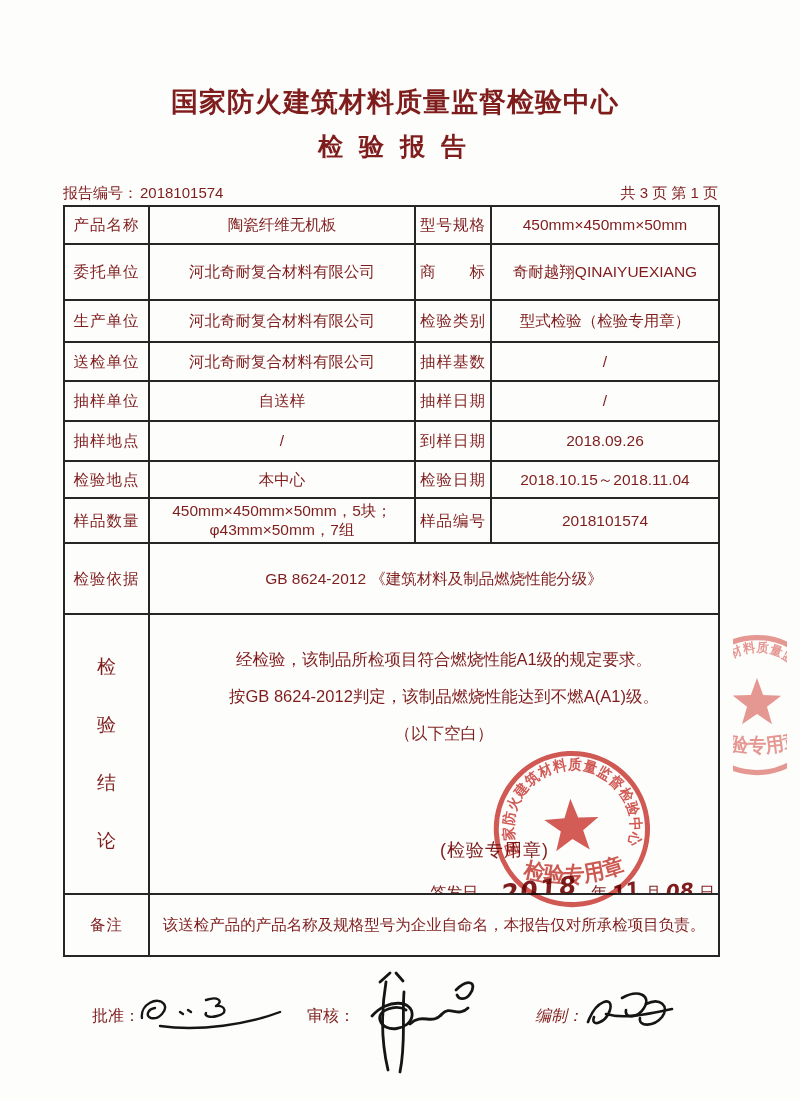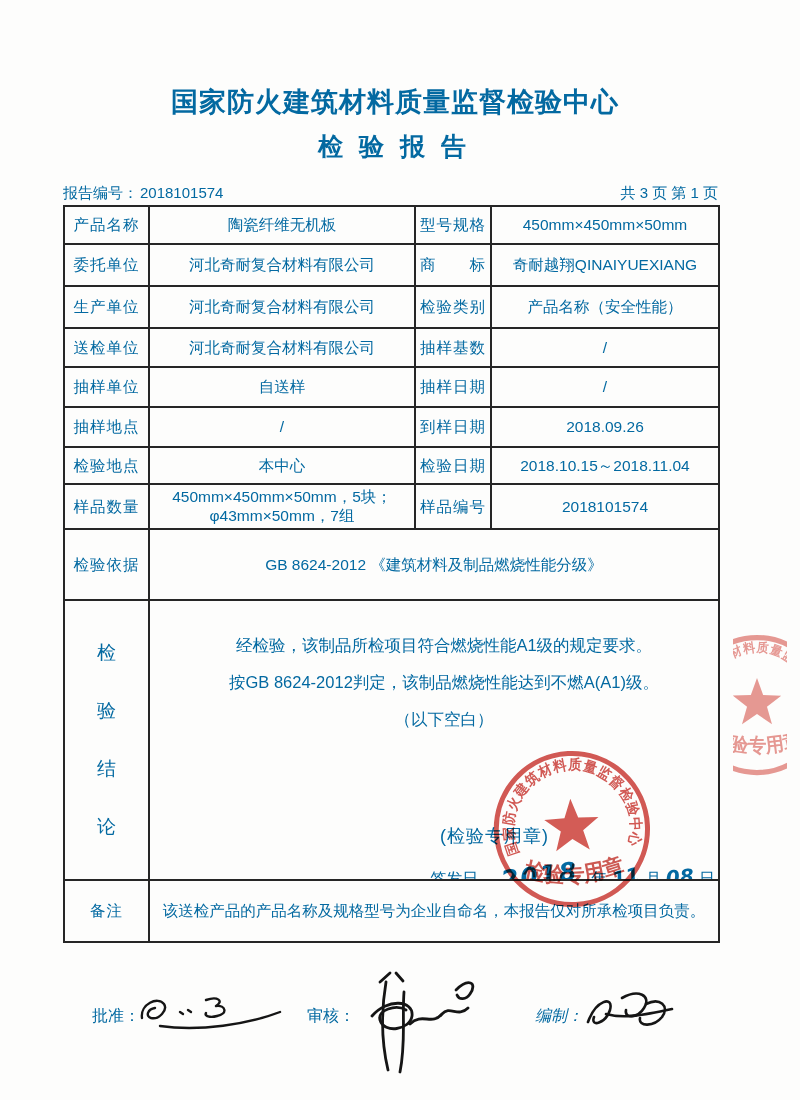--- a/index.html
+++ b/index.html
@@ -1,18 +1,18 @@
 <!DOCTYPE html>
 <html><head>
 <meta charset="utf-8">
 <style>
   html,body{margin:0;padding:0;background:#ffffff;}
   .page{
     position:relative;width:800px;height:1100px;background:#fdfdfc;overflow:hidden;
-    font-family:"Liberation Sans","DejaVu Sans",sans-serif;color:#0369a1;
+    font-family:"Liberation Sans","DejaVu Sans",sans-serif;color:#7f1d1d;
   }
   .center-name{
     position:absolute;top:84px;left:0;width:790px;text-align:center;
     font-size:27px;font-weight:bold;letter-spacing:1px;
   }
   .doc-title{
     position:absolute;top:130px;left:0;width:800px;text-align:center;
     font-size:25px;font-weight:bold;letter-spacing:16px;
   }
   .report-line{
@@ -76,31 +76,31 @@
         <col style="width:228px">
       </colgroup>
 
     <tbody>
         <tr style="height:38px">
       <td class="lbl">产品名称</td>
       <td class="val">陶瓷纤维无机板</td>
       <td class="lbl">型号规格</td>
       <td class="val">450mm×450mm×50mm</td>
     </tr>
-    <tr style="height:42px">
+    <tr style="height:56px">
       <td class="lbl">委托单位</td>
       <td class="val">河北奇耐复合材料有限公司</td>
       <td class="lbl spread">商标</td>
       <td class="val">奇耐越翔QINAIYUEXIANG</td>
     </tr>
     <tr style="height:42px">
       <td class="lbl">生产单位</td>
       <td class="val">河北奇耐复合材料有限公司</td>
       <td class="lbl">检验类别</td>
-      <td class="val">产品名称（安全性能）</td>
+      <td class="val">型式检验（检验专用章）</td>
     </tr>
     <tr style="height:39px">
       <td class="lbl">送检单位</td>
       <td class="val">河北奇耐复合材料有限公司</td>
       <td class="lbl">抽样基数</td>
       <td class="val">/</td>
     </tr>
     <tr style="height:40px">
       <td class="lbl">抽样单位</td>
       <td class="val">自送样</td>

